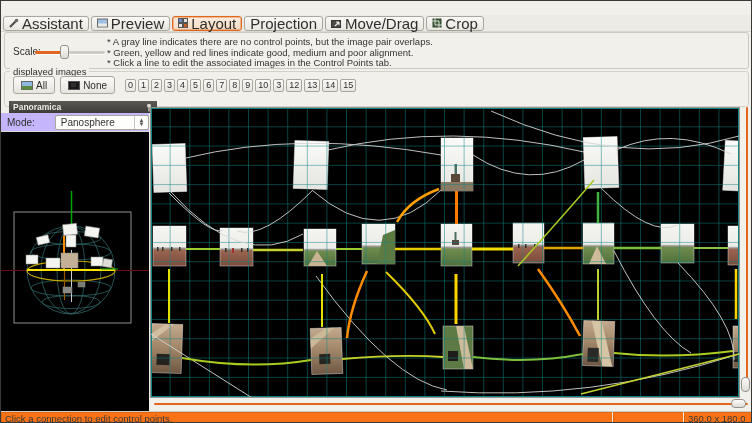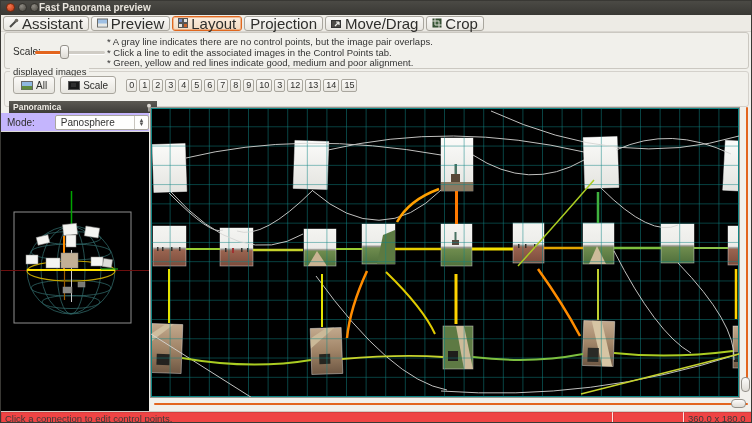--- a/index.html
+++ b/index.html
@@ -57,39 +57,33 @@
   
   .vslider{position:absolute;left:738px;top:100px;width:14px;height:296px;}
   .vtrack{position:absolute;left:7px;top:6px;width:2px;height:284px;background:#E3651E;border-radius:1px;}
   .vthumb{position:absolute;left:2px;top:276px;width:9px;height:15px;box-sizing:border-box;
     background:linear-gradient(#FCFBF9,#DFDCD5);border:1px solid #94918A;border-radius:4px;}
   .hslider{position:absolute;left:148px;top:396px;width:604px;height:14px;}
   .htrack{position:absolute;left:5px;top:6px;width:594px;height:2px;background:#E3651E;border-radius:1px;}
   .hthumb{position:absolute;left:582px;top:2px;width:15px;height:9px;box-sizing:border-box;
     background:linear-gradient(#FCFBF9,#DFDCD5);border:1px solid #94918A;border-radius:4px;}
   
-  .statusbar{position:absolute;left:0;top:410px;width:752px;height:13px;background:#ef4444;border-top:1px solid #CFCCC5;
+  .statusbar{position:absolute;left:0;top:410px;width:752px;height:13px;background:#f97316;border-top:1px solid #CFCCC5;
     box-sizing:border-box;display:flex;}
   .sb-seg{height:100%;box-shadow:inset 1px 1px 0 rgba(0,0,0,.10),inset -1px -1px 0 rgba(255,255,255,.85);
     display:flex;align-items:center;padding:0 4px;box-sizing:border-box;font-size:9.5px;color:#3A3A38;white-space:nowrap;overflow:hidden;}
   .sb-main{width:612px;}
   .sb-mid{width:71px;}
   .sb-right{flex:1;}
 </style>
 </head>
 <body>
 
 <div class="window">
 
-  <div class="titlebar">
-    <button class="wbtn close"></button>
-    <button class="wbtn min gray"></button>
-    <button class="wbtn max gray"></button>
-    <span class="title">Fast Panorama preview</span>
-  </div>
 
   <div class="tabbar">
     <button class="tab">
       <svg width="10" height="10" viewBox="0 0 10 10">
           <path d="M1 9 L7 3" stroke="#4A4A46" stroke-width="2"></path>
           <circle cx="7.5" cy="2.5" r="1.8" fill="#6E6A62"></circle>
         </svg>
       <span>Assistant</span>
     </button>
     <button class="tab">
@@ -128,41 +122,41 @@
   </div>
 
   <div class="infobox">
     <span class="scale-label">Scale:</span>
     <div class="slider-track">
       <div class="slider-fill" id="scale-fill" style="width: 42%;"></div>
       <div class="slider-thumb" id="scale-thumb" style="left: calc(42% - 4px);"></div>
     </div>
     <div class="help">
       <div>* A gray line indicates there are no control points, but the image pair overlaps.</div>
+      <div>* Green, yellow and red lines indicate good, medium and poor alignment.</div>
       <div>* Click a line to edit the associated images in the Control Points tab.</div>
-      <div>* Green, yellow and red lines indicate good, medium and poor alignment.</div>
     </div>
   </div>
 
   <div class="groupbox">
     <span class="gb-label">displayed images</span>
     <div class="di-row">
       <button class="btn-img">
         <svg width="12" height="9" viewBox="0 0 12 9">
             <rect x="0.5" y="0.5" width="11" height="8" fill="#8FB8E0" stroke="#666"></rect>
             <rect x="1" y="5" width="10" height="3.5" fill="#5E8A3E"></rect>
           </svg>
         <span>All</span>
       </button>
       <button class="btn-img">
         <svg width="12" height="9" viewBox="0 0 12 9">
             <rect x="0.5" y="0.5" width="11" height="8" fill="#181818" stroke="#555"></rect>
             <rect x="3" y="2" width="5" height="4" fill="#2E2E2E"></rect>
           </svg>
-        <span>Scale</span>
+        <span>None</span>
       </button>
       <div class="numbtns" id="numbtns">
           <button class="numbtn">0</button>
           <button class="numbtn">1</button>
           <button class="numbtn">2</button>
           <button class="numbtn">3</button>
           <button class="numbtn">4</button>
           <button class="numbtn">5</button>
           <button class="numbtn">6</button>
           <button class="numbtn">7</button>

